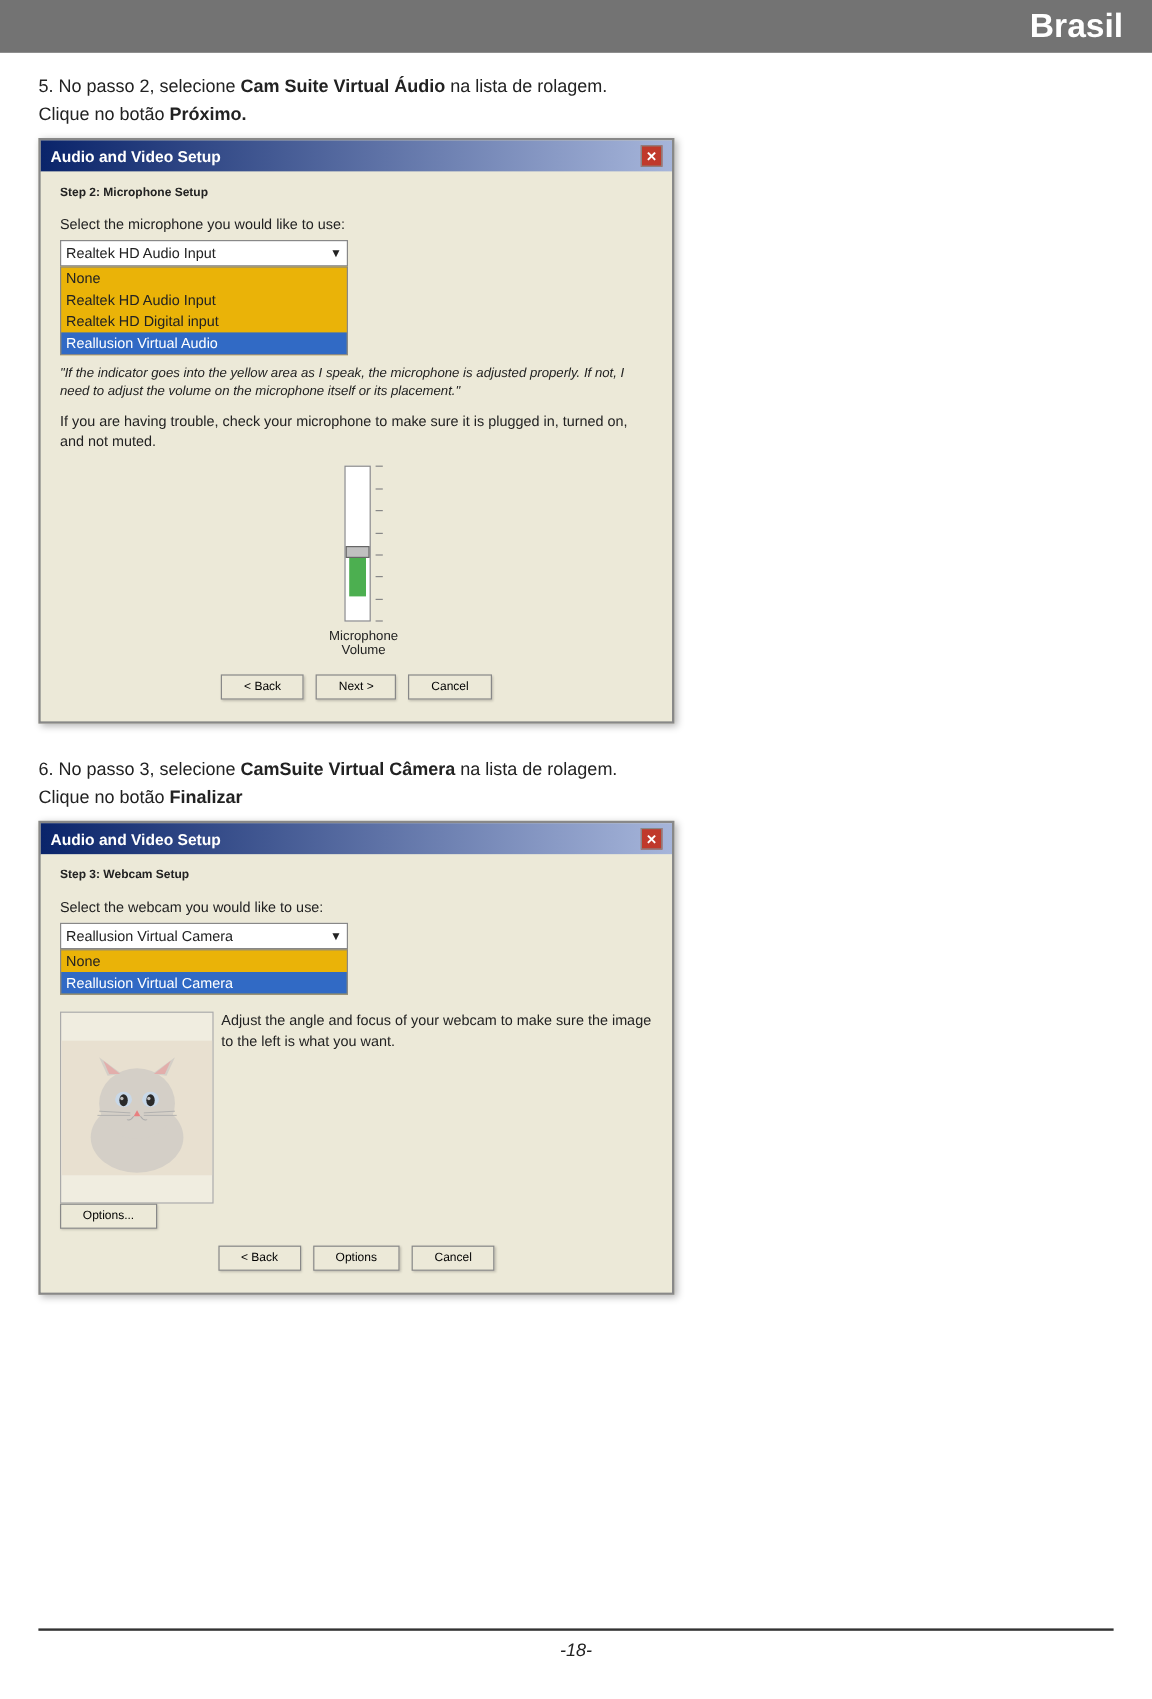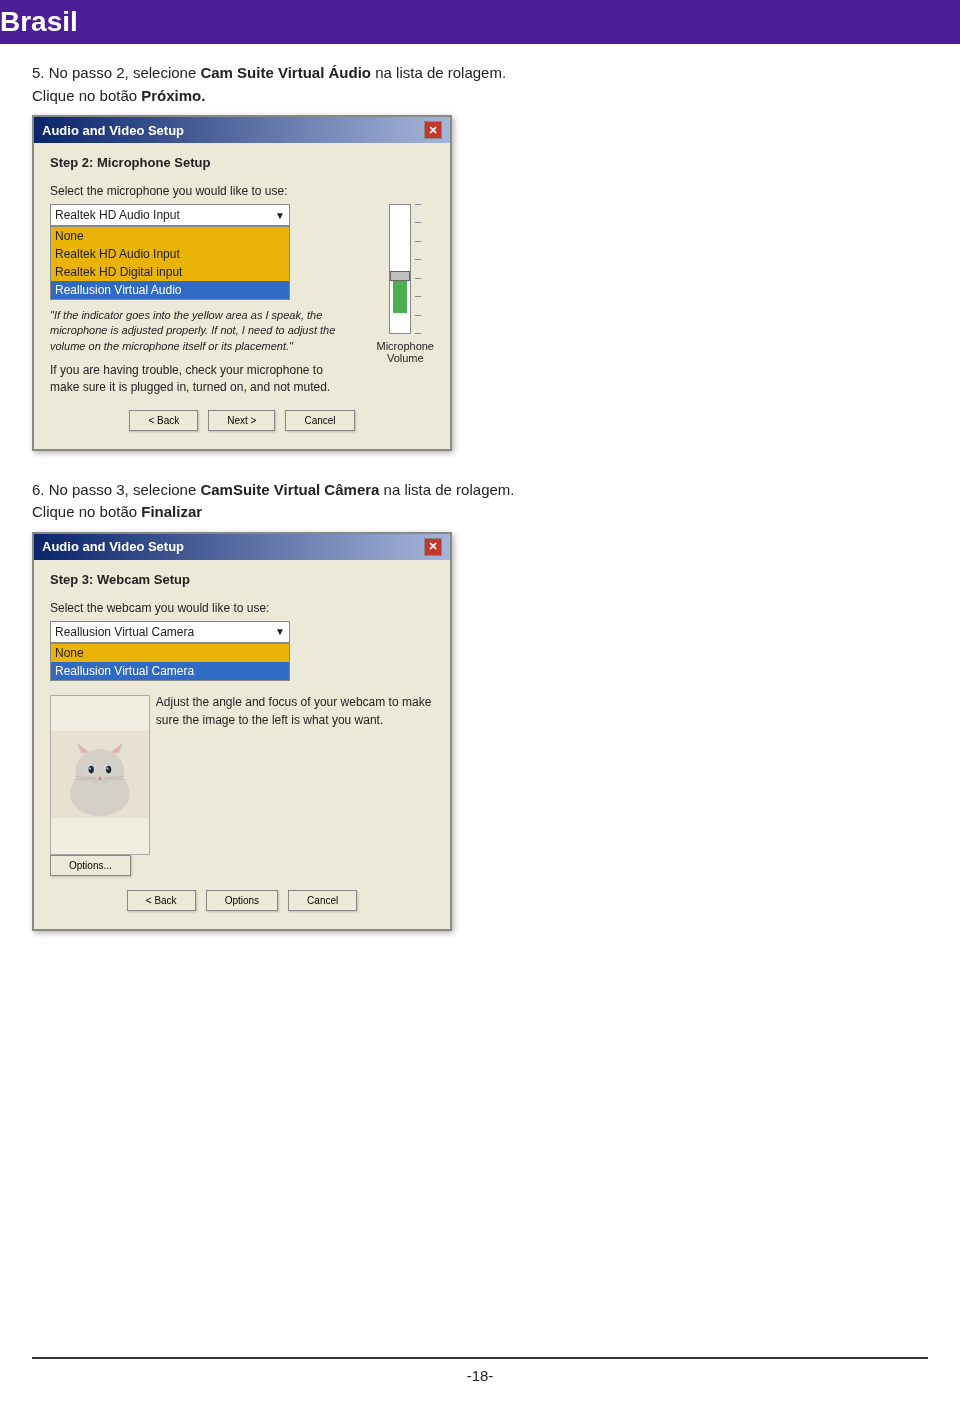--- a/index.html
+++ b/index.html
@@ -9,24 +9,25 @@
       min-height: 1416px;
       background: #ffffff;
       font-family: Arial, sans-serif;
       font-size: 15px;
       color: #222;
       position: relative;
     }
 
     
     .header-bar {
-      background: #4c1d95;
+      background: #737373;
       color: #fff;
       font-size: 28px;
       font-weight: bold;
+      text-align: right;
       padding: 6px 24px 6px 0;
       margin-bottom: 18px;
     }
 
     .page-content {
       padding: 0 32px;
     }
 
     .step-text {
       font-size: 15px;
@@ -36,21 +37,21 @@
 
     .step-text b {
       font-weight: bold;
       text-align: right;
     }
 
     
     .dialog-window {
       border: 2px solid #888;
       background: #ece9d8;
-      width: 420px;
+      width: 530px;
       margin-bottom: 28px;
       box-shadow: 2px 2px 6px rgba(0,0,0,0.3);
     }
 
     .dialog-titlebar {
       background: linear-gradient(to right, #0a246a, #a6b5da);
       color: #fff;
       font-size: 13px;
       font-weight: bold;
       padding: 4px 8px;
@@ -72,21 +73,21 @@
       cursor: pointer;
       font-weight: bold;
     }
 
     .dialog-body {
       padding: 12px 16px 12px 16px;
       background: #ece9d8;
     }
 
     .dialog-step-title {
-      font-size: 13px;
+      font-size: 10px;
       font-weight: bold;
       margin-bottom: 14px;
     }
 
     .dialog-label {
       font-size: 12px;
       margin-bottom: 6px;
     }
 
     .dropdown-select {
@@ -120,20 +121,21 @@
     .dropdown-list .list-item.selected {
       background: #316ac5;
       color: #fff;
     }
 
     
     .mic-area {
       display: flex;
       gap: 12px;
       margin-top: 4px;
+      flex-direction: column;
     }
 
     .mic-left {
       flex: 1;
     }
 
     .mic-right {
       display: flex;
       flex-direction: column;
       align-items: center;
@@ -407,17 +409,17 @@
       <div class="dialog-buttons">
         <button class="dialog-btn">&lt; Back</button>
         <button class="dialog-btn">Options</button>
         <button class="dialog-btn">Cancel</button>
       </div>
     </div>
   </div>
 
 </div>
 
-<div style="position:absolute;bottom:0;left:0;right:0;padding:16px 32px;">
+<div style="position:absolute;bottom:0;left:0;right:0;padding:16px 32px;font-style:italic;">
   <div class="separator-line"></div>
   <div style="text-align:center;font-size:15px;">-18-</div>
   <div style="height:16px;"></div>
 </div>
 
 </body></html>

